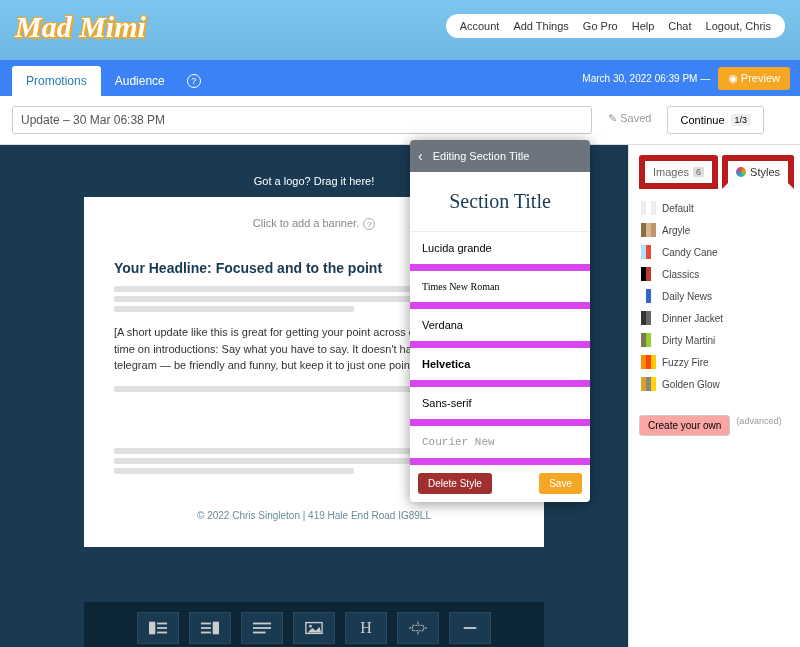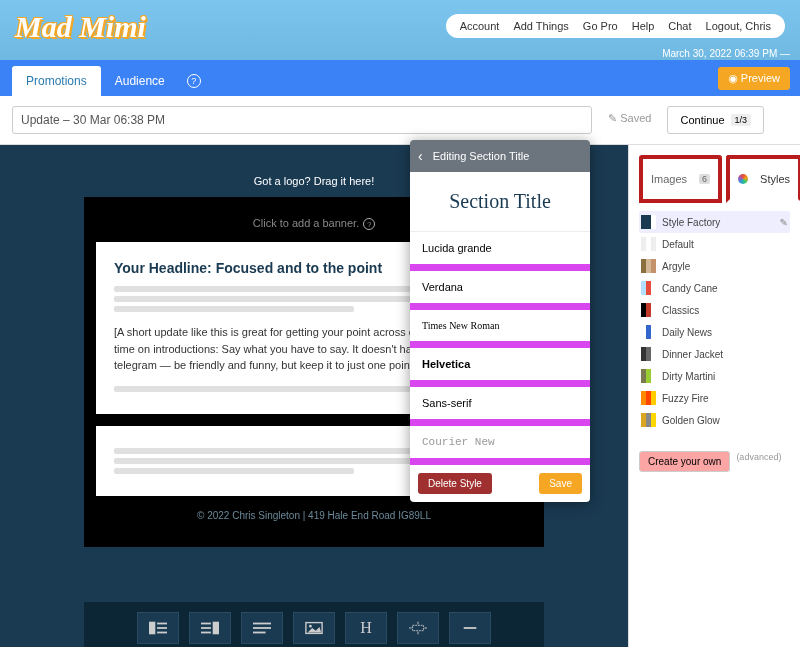--- a/index.html
+++ b/index.html
@@ -5,47 +5,47 @@
   * { box-sizing: border-box; margin: 0; padding: 0; }
   body { font-family: Arial, Helvetica, sans-serif; font-size: 12px; background: #fff; width: 800px; height: 647px; overflow: hidden; }
   .top-header { background: linear-gradient(#7cc5ee, #6fb8e2); height: 60px; position: relative; padding: 10px 15px; }
   .logo { font-family: 'Brush Script MT', cursive; font-size: 30px; font-weight: bold; color: #fff; text-shadow: 2px 2px 0 #f5a623, -1px -1px 0 #f5a623, 1px -1px 0 #f5a623, -1px 1px 0 #f5a623; font-style: italic; }
   .top-nav { position: absolute; right: 15px; top: 14px; background: #fff; border-radius: 16px; padding: 6px 14px; display: flex; gap: 14px; font-size: 11px; }
   .top-nav a { color: #333; text-decoration: none; cursor: pointer; }
   .tab-bar { background: #3b82f6; height: 36px; display: flex; align-items: flex-end; padding-left: 12px; position: relative; }
   .tab { padding: 8px 14px; font-size: 12px; color: #fff; cursor: pointer; border-radius: 3px 3px 0 0; }
   .tab.active { background: #fff; color: #2a7ab0; }
   .help-circle { width: 14px; height: 14px; border: 1px solid #fff; border-radius: 50%; color: #fff; font-size: 9px; display: inline-flex; align-items: center; justify-content: center; margin-left: 8px; margin-bottom: 8px; }
-  .tab-right { position: absolute; right: 10px; bottom: 6px; display: flex; align-items: flex-end; gap: 8px; font-size: 10px; color: #fff; flex-direction: column; }
+  .tab-right { position: absolute; right: 10px; bottom: 6px; display: flex; align-items: center; gap: 8px; font-size: 10px; color: #fff; }
   .preview-btn { background: #f5a623; color: #fff; border: none; border-radius: 3px; padding: 5px 10px; font-size: 11px; cursor: pointer; }
   .sub-bar { background: #fff; padding: 10px 12px; display: flex; gap: 10px; border-bottom: 1px solid #ddd; }
   .title-input { flex: 1; border: 1px solid #ccc; border-radius: 3px; padding: 6px 8px; font-size: 12px; color: #555; max-width: 580px; }
   .saved-label { color: #999; font-size: 11px; padding: 6px; }
   .continue-btn { background: #fff; border: 1px solid #ccc; border-radius: 3px; padding: 5px 12px; font-size: 11px; cursor: pointer; display: flex; align-items: center; gap: 6px; }
   .continue-num { background: #eee; border-radius: 2px; padding: 1px 4px; font-size: 9px; }
   .work-area { display: flex; height: calc(647px - 60px - 36px - 42px); }
   .canvas { flex: 1; background: #1a3a52; padding: 20px 20px 0; position: relative; display: flex; flex-direction: column; align-items: center; }
   .logo-drop { color: #fff; font-size: 11px; padding: 10px 0; }
-  .email-card { background: #000000; width: 460px; padding: 12px; }
+  .email-card { background: #ffffff; width: 460px; padding: 12px; }
   .banner-prompt { text-align: center; color: #888; font-size: 11px; padding: 8px 0 12px; }
   .banner-prompt .qmark { display: inline-block; width: 12px; height: 12px; border: 1px solid #aaa; border-radius: 50%; font-size: 8px; line-height: 12px; margin-left: 4px; }
   .content-block { background: #fff; padding: 18px; }
   .headline { color: #1a3a52; font-weight: bold; font-size: 14px; margin-bottom: 10px; }
   .gray-line { background: #e0e0e0; height: 6px; margin: 4px 0; border-radius: 2px; }
   .gray-line.short { width: 60%; }
   .body-text { font-size: 11px; color: #333; margin: 12px 0; line-height: 1.5; }
   .signoff { font-size: 11px; color: #333; font-weight: bold; margin: 12px 0; line-height: 1.5; }
   .footer-text { text-align: center; color: #6a8a9a; font-size: 10px; padding: 14px 0; }
   .toolbar { background: #0d2635; padding: 10px; display: flex; gap: 10px; justify-content: center; margin-top: auto; width: 460px; }
   .tool-btn { width: 42px; height: 32px; background: #1a3a52; border: 1px solid #2a4a62; display: flex; align-items: center; justify-content: center; color: #ccc; cursor: pointer; }
   .tool-btn svg { width: 18px; height: 14px; }
   
   .side-panel { width: 172px; background: #fff; border-left: 1px solid #ddd; padding: 10px; }
   .panel-tabs { display: flex; gap: 4px; margin-bottom: 8px; font-size: 11px; }
-  .ptab { padding: 14px 8px; border: 4px solid #b91c1c; border-radius: 3px 3px 0 0; cursor: pointer; display: flex; align-items: center; gap: 12px; color: #666; }
+  .ptab { padding: 5px 8px; border: 6px solid #b91c1c; border-radius: 3px 3px 0 0; cursor: pointer; display: flex; align-items: center; gap: 4px; color: #666; }
   .ptab.active { border-bottom-color: #fff; color: #333; }
   .badge-count { background: #ddd; border-radius: 2px; padding: 0 3px; font-size: 9px; }
   .color-dot { width: 10px; height: 10px; border-radius: 50%; background: conic-gradient(#e74c3c, #f39c12, #2ecc71, #3498db, #9b59b6, #e74c3c); }
   .style-list { list-style: none; }
   .style-item { display: flex; align-items: center; gap: 6px; padding: 4px 2px; font-size: 10px; color: #444; cursor: pointer; }
   .style-item.sel { background: #eef; border-radius: 2px; }
   .swatch { display: flex; }
   .swatch span { width: 5px; height: 14px; }
   .edit-pencil { margin-left: auto; color: #888; font-size: 10px; }
   .create-btn { margin-top: 10px; border: 1px solid #ccc; border-radius: 3px; padding: 4px 8px; font-size: 10px; background: #fca5a5; cursor: pointer; }
@@ -176,29 +176,20 @@
       <div class="ptab">
         <span>Images</span>
         <span class="badge-count">6</span>
       </div>
       <div class="ptab active">
         <span class="color-dot"></span>
         <span>Styles</span>
       </div>
     </div>
     <ul class="style-list" id="style-list">
-        <li class="style-item sel">
-          <span class="swatch">
-            <span style="background: rgb(26, 58, 82);"></span>
-            <span style="background: rgb(26, 58, 82);"></span>
-            <span style="background: rgb(255, 255, 255);"></span>
-          </span>
-          <span>Style Factory</span>
-          <span class="edit-pencil">✎</span>
-        </li>
         <li class="style-item">
           <span class="swatch">
             <span style="background: rgb(238, 238, 238);"></span>
             <span style="background: rgb(255, 255, 255);"></span>
             <span style="background: rgb(238, 238, 238);"></span>
           </span>
           <span>Default</span>
         </li>
         <li class="style-item">
           <span class="swatch">
@@ -273,22 +264,22 @@
 </div>
 
 <div class="edit-popup">
   <div class="popup-head">
     <span class="back">‹</span>
     <span>Editing  Section Title</span>
   </div>
   <div class="popup-title-preview">Section Title</div>
   <div class="font-list" id="font-list">
       <div class="font-item">Lucida grande</div>
+      <div class="font-item serif">Times New Roman</div>
       <div class="font-item">Verdana</div>
-      <div class="font-item serif">Times New Roman</div>
       <div class="font-item bold">Helvetica</div>
       <div class="font-item">Sans-serif</div>
       <div class="font-item mono">Courier New</div>
     </div>
   <div class="popup-footer">
     <button class="del-btn">Delete Style</button>
     <button class="save-btn">Save</button>
   </div>
 </div>
 

